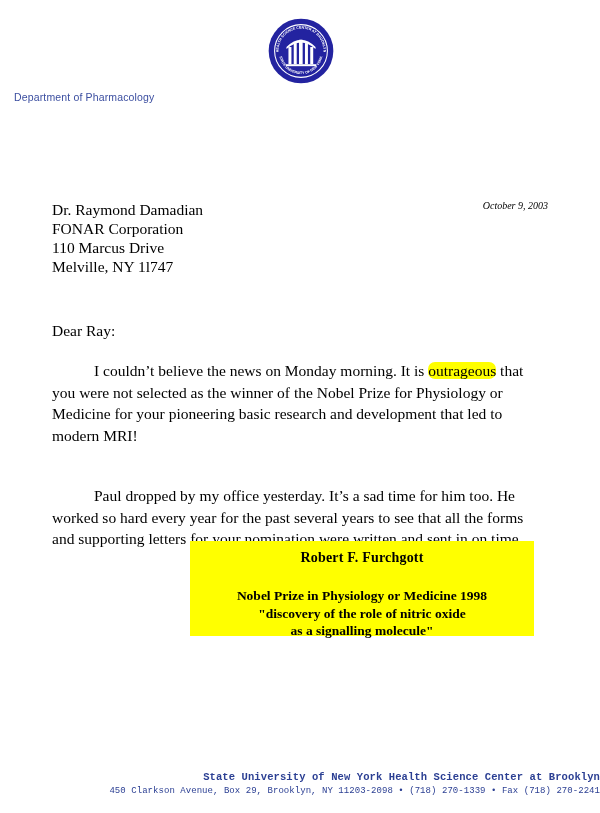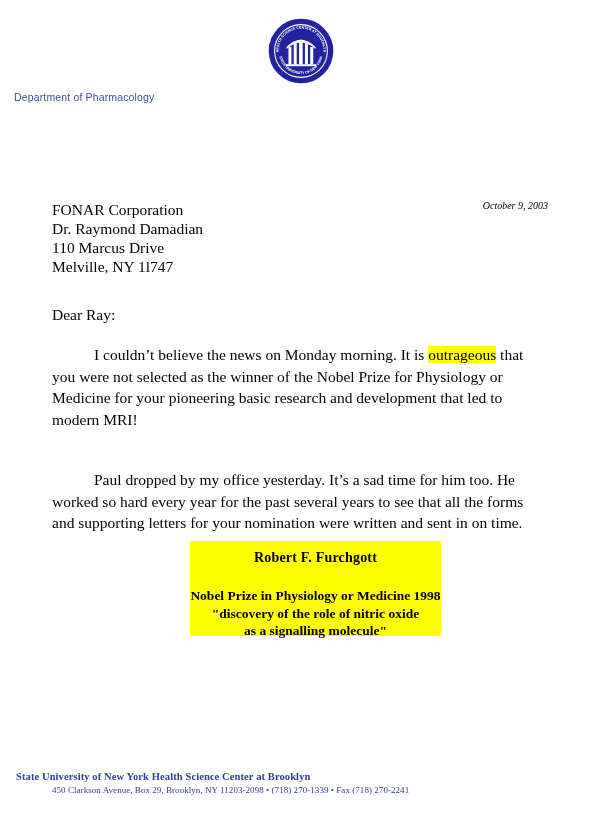--- a/index.html
+++ b/index.html
@@ -62,48 +62,49 @@
   }
 
   .addr {
     font-size: 15.5px;
     line-height: 19px;
   }
   .addr div { white-space: nowrap; }
 
   .salutation {
     font-size: 15.5px;
-    margin-top: 30px;
+    margin-top: 46px;
   }
 
   .para {
     font-size: 15.5px;
     line-height: 21.5px;
     text-indent: 42px;
     margin-top: 20px;
     text-align: left;
   }
   .para.second { margin-top: 39px; }
 
   .hl {
     background: #ffff00;
+    border-radius: 7px;
   }
 
   .closing {
     font-size: 15.5px;
     margin-top: 27px;
     margin-left: 200px;
   }
 
   
   .sigblock {
     position: absolute;
     left: 190px;
     top: 541px;
-    width: 251px;
+    width: 344px;
     height: 95px;
     background: #ffff00;
     text-align: center;
     font-weight: bold;
     font-size: 13.5px;
     color: #000000;
     box-sizing: border-box;
   }
   .sig-name {
     margin-top: 9px;
@@ -119,22 +120,22 @@
     font-size: 13.5px;
     line-height: 17.5px;
   }
 
   
   .footer {
     position: absolute;
     left: 16px;
     right: 0;
     top: 771px;
-    text-align: left;
-    font-family: Liberation Serif, serif;
+    text-align: right;
+    font-family: Liberation Mono, monospace;
     color: #2b3f93;
   }
   .footer-line1 {
     font-size: 10.5px;
     font-weight: bold;
     letter-spacing: 0.1px;
     white-space: nowrap;
   }
   .footer-line2 {
     margin-top: 3px;
@@ -174,22 +175,22 @@
 
   <div class="dept">Department of Pharmacology</div>
 
   <div class="letter">
 
     <div class="date-row">
       <span class="date">October 9, 2003</span>
     </div>
 
     <div class="addr">
+      <div>Dr. Raymond Damadian</div>
       <div>FONAR Corporation</div>
-      <div>Dr. Raymond Damadian</div>
       <div>110 Marcus Drive</div>
       <div>Melville, NY 1l747</div>
     </div>
 
     <div class="salutation">Dear Ray:</div>
 
     <p class="para"><span>I couldn’t believe the news on Monday morning.  It is </span><span class="hl">outrageous</span><span> that you were not selected as the winner of the Nobel Prize for Physiology or Medicine for your pioneering basic research  and development that led to modern MRI!</span></p>
 
     <p class="para second">Paul dropped by my office yesterday.  It’s a sad time for him too.  He worked so hard every year for the past several years to see that all the forms and supporting letters for your nomination were written and sent in on time.</p>
 

